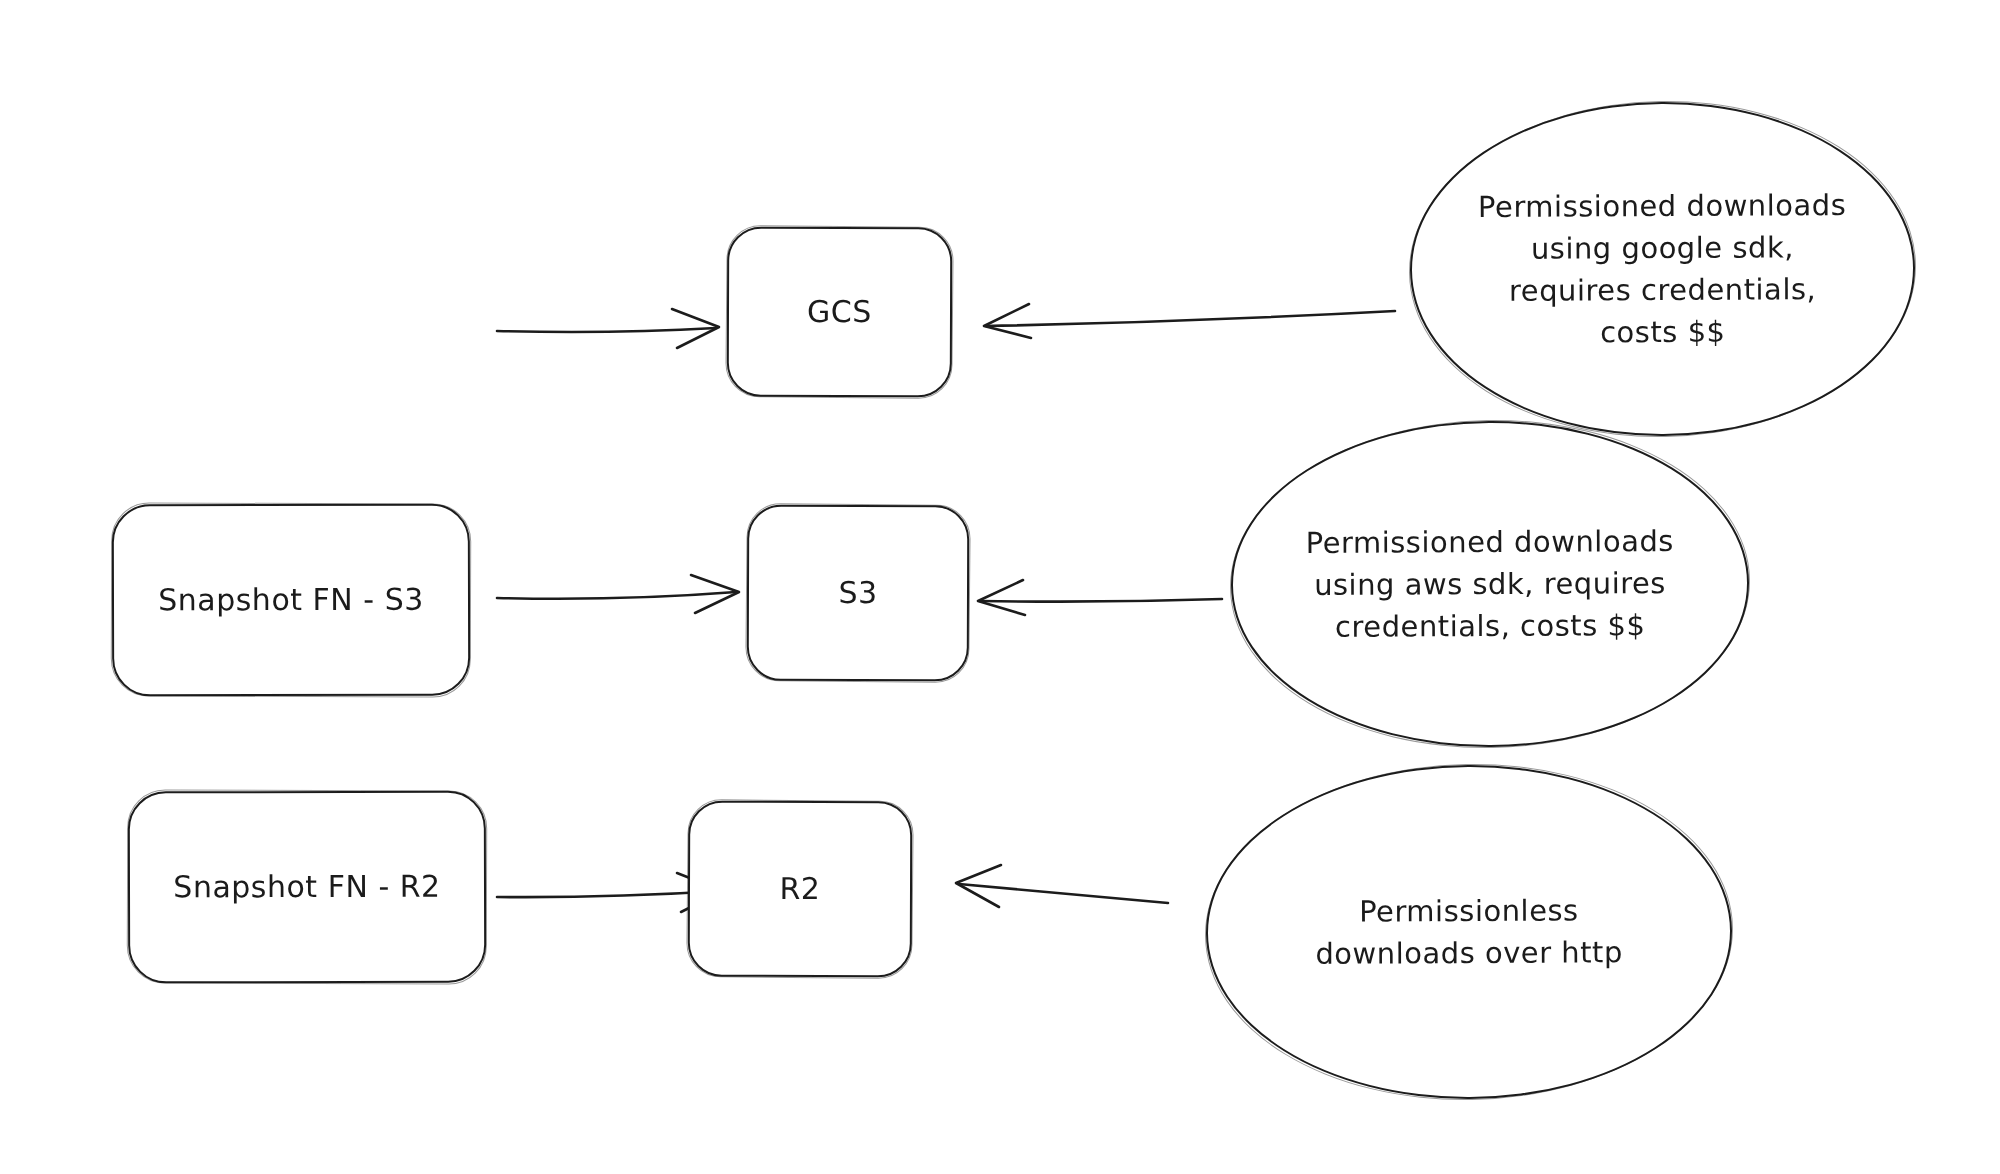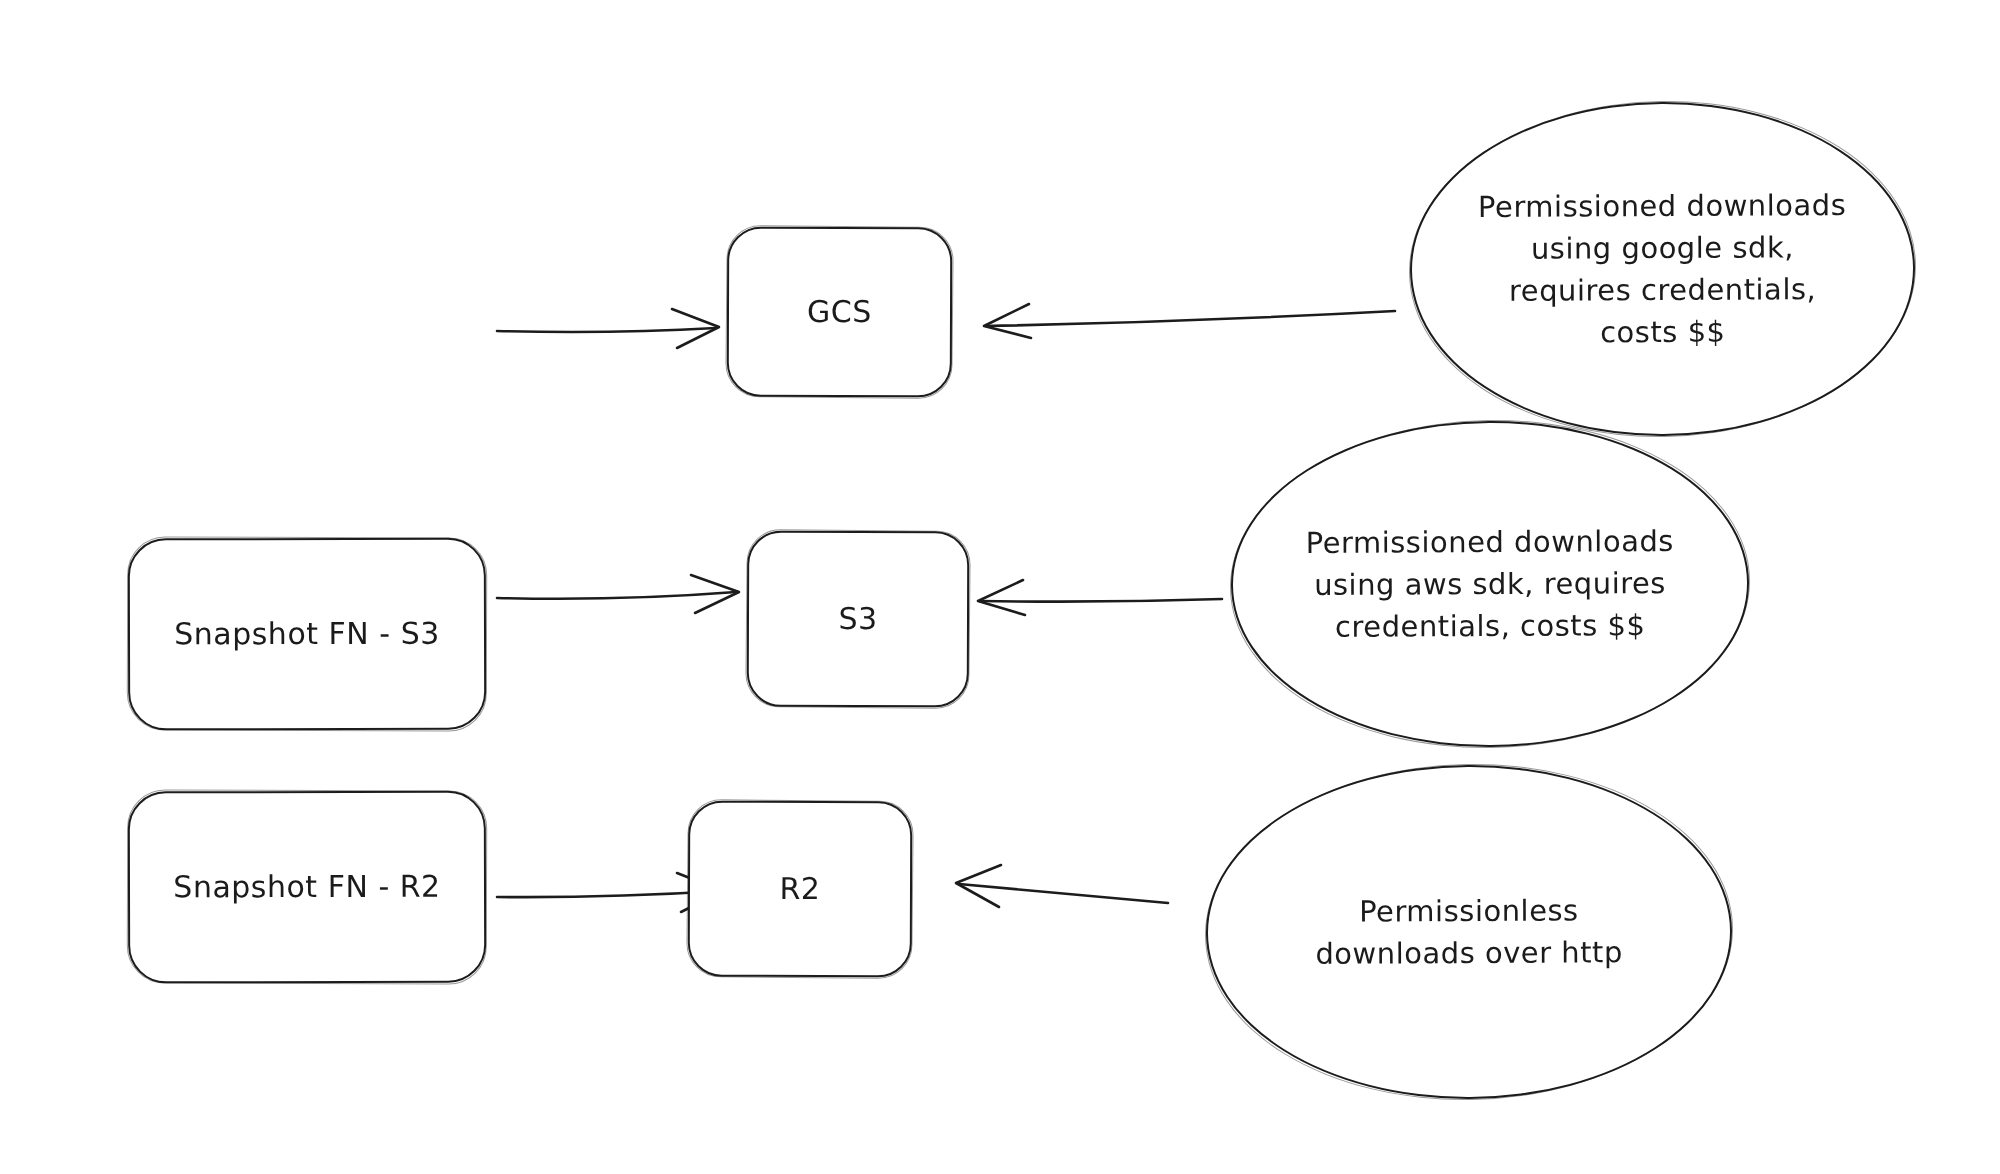--- a/index.html
+++ b/index.html
@@ -122,24 +122,24 @@
   <div class="node box-small" style="left:727px; top:227px; width:225px; height:170px;">
     <span class="node-label">GCS</span>
   </div>
   <div class="node ellipse" style="left:1410px; top:102px; width:505px; height:334px;">
     <span class="node-label">Permissioned downloads
 using google sdk,
 requires credentials,
 costs $$</span>
   </div>
 
-  <div class="node box-big" style="left:128px; top:504px; width:358px; height:192px;margin-top:34px;">
+  <div class="node box-big" style="left:112px; top:504px; width:358px; height:192px;">
     <span class="node-label">Snapshot FN - S3</span>
   </div>
-  <div class="node box-small" style="left:747px; top:531px; width:222px; height:176px;">
+  <div class="node box-small" style="left:747px; top:505px; width:222px; height:176px;">
     <span class="node-label">S3</span>
   </div>
   <div class="node ellipse" style="left:1231px; top:421px; width:518px; height:326px;">
     <span class="node-label">Permissioned downloads
 using aws sdk, requires
 credentials, costs $$</span>
   </div>
 
   <div class="node box-big" style="left:128px; top:791px; width:358px; height:192px;text-align:center;">
     <span class="node-label">Snapshot FN - R2</span>

